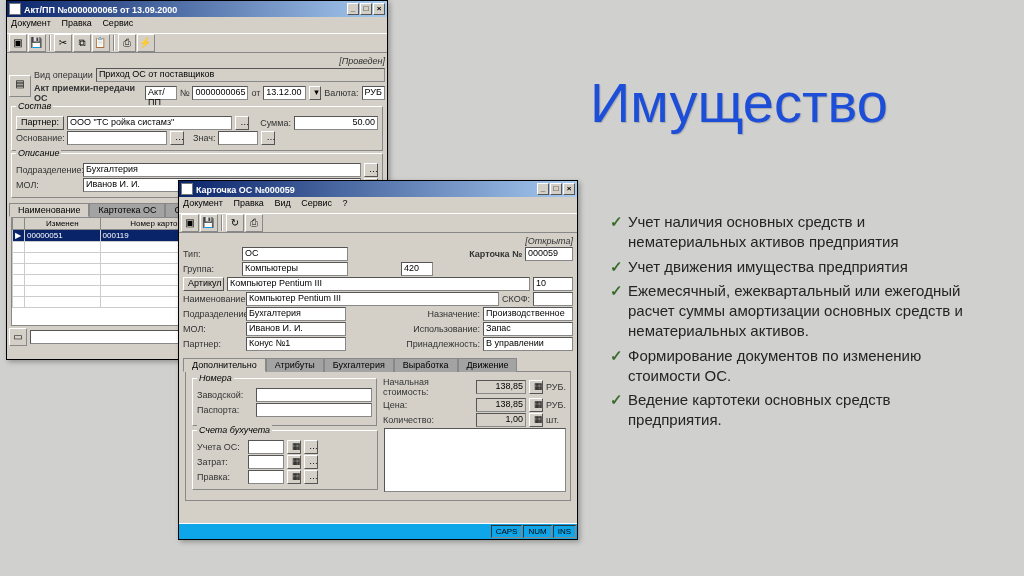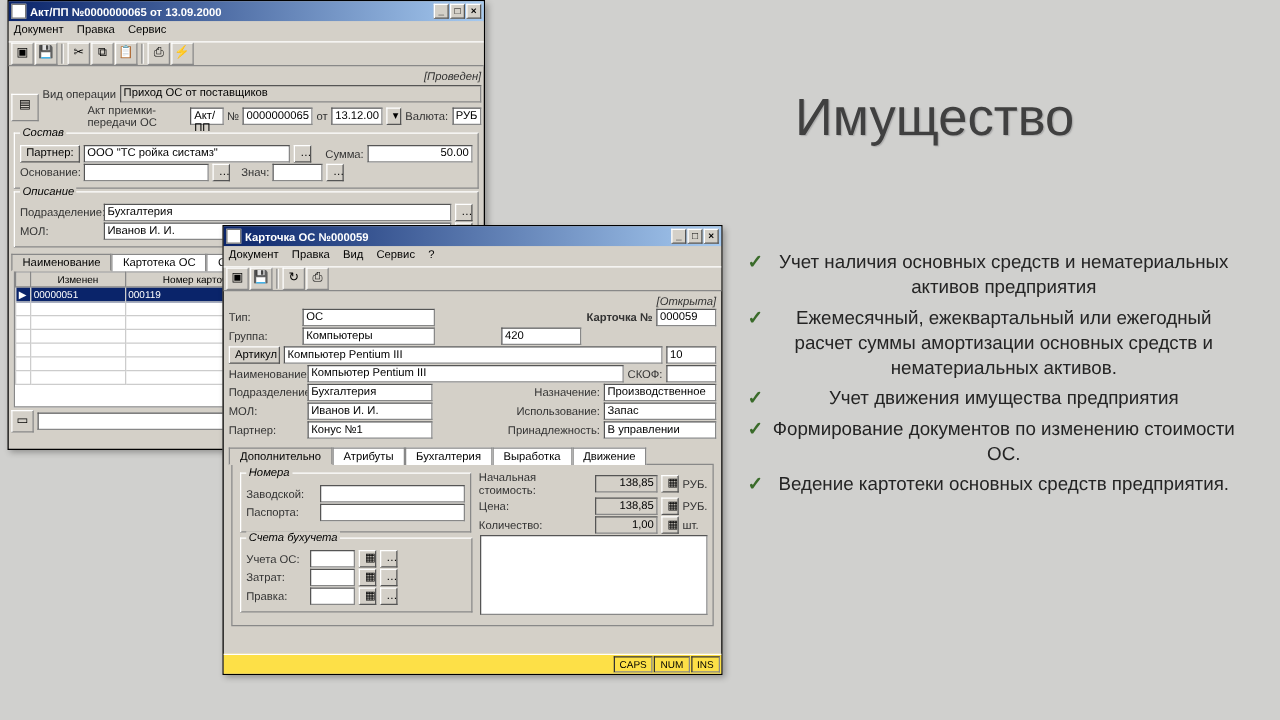--- a/index.html
+++ b/index.html
@@ -11,36 +11,35 @@
     font-family: "Tahoma", Arial, sans-serif;
     font-size: 10px;
     position: relative;
     overflow: hidden;
     color: #000;
   }
   .slide-title {
     position: absolute;
     left: 590px;
     top: 70px;
-    font-size: 42px;
+    font-size: 56px;
     font-weight: 300;
-    color: #404040;
+    color: #1d4ed8;
     text-shadow: 1px 1px 1px #aaa;
-    margin-left: 46px;
   }
   .slide-body {
     position: absolute;
     left: 590px;
     top: 200px;
     width: 400px;
     font-size: 15px;
     color: #242424;
     line-height: 1.35;
   }
-  .slide-body ul { list-style: none; padding-left: 8px; margin: 0; text-align: center; }
+  .slide-body ul { list-style: none; padding-left: 8px; margin: 12px; }
   .slide-body li { margin-bottom: 4px; padding-left: 18px; position: relative; }
   .slide-body li::before {
     content: "✓";
     position: absolute;
     left: 0; top: 0;
     color: #3a6b2a;
     font-weight: bold;
   }
 
   
@@ -72,42 +71,42 @@
   .tsep { width:2px; height:16px; border-left:1px solid #888; border-right:1px solid #fff; margin:0 2px; }
 
   .lbl { font-size:9px; color:#333; }
   .fld { background:#fff; border:1px solid #888; border-top-color:#555; border-left-color:#555; font-size:9px; height:14px; padding:0 2px; }
   .fld-ro { background:#d4d0c8; }
   .btn { background:#d4d0c8; border:1px solid #fff; border-right-color:#555; border-bottom-color:#555; font-size:9px; height:14px; padding:0 4px; }
   .groupbox { border:1px solid #888; border-top-color:#fff; border-left-color:#fff; position:relative; padding:8px 4px 4px; margin:2px; }
   .groupbox > .cap { position:absolute; top:-6px; left:4px; background:#d4d0c8; font-size:9px; font-style:italic; padding:0 2px; }
 
   .tabrow { display:flex; padding-top:2px; }
-  .tab { padding:1px 8px; border:1px solid #888; border-bottom:none; background:#ffffff; font-size:9px; margin-right:0px; position:relative; top:1px; }
+  .tab { padding:1px 8px; border:1px solid #888; border-bottom:none; background:#a3a3a3; font-size:9px; margin-right:0px; position:relative; top:1px; }
   .tab.act { background:#d4d0c8; font-weight:normal; border-bottom:1px solid #d4d0c8; z-index:2; }
   .tabpane { border:1px solid #888; padding:4px; margin:0 2px; }
 
   .grid { border:1px solid #555; background:#fff; }
   .grid th { background:#d4d0c8; border:1px solid #888; font-size:8px; font-weight:normal; padding:1px 2px; }
   .grid td { border:1px solid #ccc; font-size:8px; padding:1px 2px; height:11px; }
   .grid tr.sel td { background:#0a246a; color:#fff; }
 
   .row { display:flex; align-items:center; gap:3px; margin:1px 0; }
-  .statusbar { position:absolute; bottom:0; left:0; right:0; height:16px; border-top:1px solid #fff; background:#fde047; display:flex; justify-content:flex-end; gap:1px; padding:1px; }
+  .statusbar { position:absolute; bottom:0; left:0; right:0; height:16px; border-top:1px solid #fff; background:#0ea5e9; display:flex; justify-content:flex-end; gap:1px; padding:1px; }
   .stbox { border:1px inset #888; font-size:8px; padding:0 4px; line-height:12px; }
 </style>
 </head>
 <body>
 
 <div class="slide-title">Имущество</div>
 <div class="slide-body">
   <ul>
     <li>Учет наличия основных средств и нематериальных активов предприятия</li>
+    <li>Учет движения имущества предприятия</li>
     <li>Ежемесячный, ежеквартальный или ежегодный расчет суммы амортизации основных средств и нематериальных активов.</li>
-    <li>Учет движения имущества предприятия</li>
     <li>Формирование документов по изменению стоимости ОС.</li>
     <li>Ведение картотеки основных средств предприятия.</li>
   </ul>
 </div>
 
 <div class="win" style="left:6px; top:0; width:382px; height:360px;">
   <div class="titlebar">
     <div class="l">
         <span class="icn"></span>
         <span>Акт/ПП №0000000065 от 13.09.2000</span>
@@ -140,21 +139,21 @@
         <span class="lbl" style="font-style:italic;">[Проведен]</span>
       </div>
     <div class="row">
       <div class="tbtn" style="width:22px;height:22px;">▤</div>
       <div style="flex:1;">
         <div class="row">
             <span class="lbl">Вид операции</span>
           <div class="fld fld-ro" style="flex:1">Приход ОС от поставщиков</div>
         </div>
         <div class="row">
-          <span class="lbl" style="font-weight:normal;margin-left:36px;">Акт приемки-передачи ОС</span>
+          <span class="lbl" style="font-weight:bold;">Акт приемки-передачи ОС</span>
           <div class="fld" style="width:34px">Акт/ПП</div>
           <span class="lbl">№</span>
           <div class="fld" style="width:56px">0000000065</div>
           <span class="lbl">от</span>
           <div class="fld" style="width:46px">13.12.00</div>
           <div class="btn" style="width:12px">▾</div>
           <span class="lbl">Валюта:</span>
           <div class="fld" style="width:24px">РУБ</div>
         </div>
       </div>
@@ -292,21 +291,21 @@
       </div>
     <div class="row">
       <span class="lbl" style="width:56px">Тип:</span>
       <div class="fld" style="width:106px">ОС</div>
       <span class="lbl" style="margin-left:auto;font-weight:bold;padding-left:48px;">Карточка  №</span>
       <div class="fld" style="width:48px">000059</div>
     </div>
     <div class="row">
       <span class="lbl" style="width:56px">Группа:</span>
       <div class="fld" style="width:106px">Компьютеры</div>
-      <div class="fld" style="width:64px;margin-left:50px;">420</div>
+      <div class="fld" style="width:32px;margin-left:50px;">420</div>
     </div>
     <div class="row">
       <span class="btn" style="width:41px">Артикул</span>
       <div class="fld" style="flex:1">Компьютер Pentium III</div>
       <div class="fld" style="width:40px">10</div>
     </div>
     <div class="row">
       <span class="lbl" style="width:60px">Наименование:</span>
       <div class="fld" style="flex:1">Компьютер Pentium III</div>
       <span class="lbl">СКОФ:</span>

